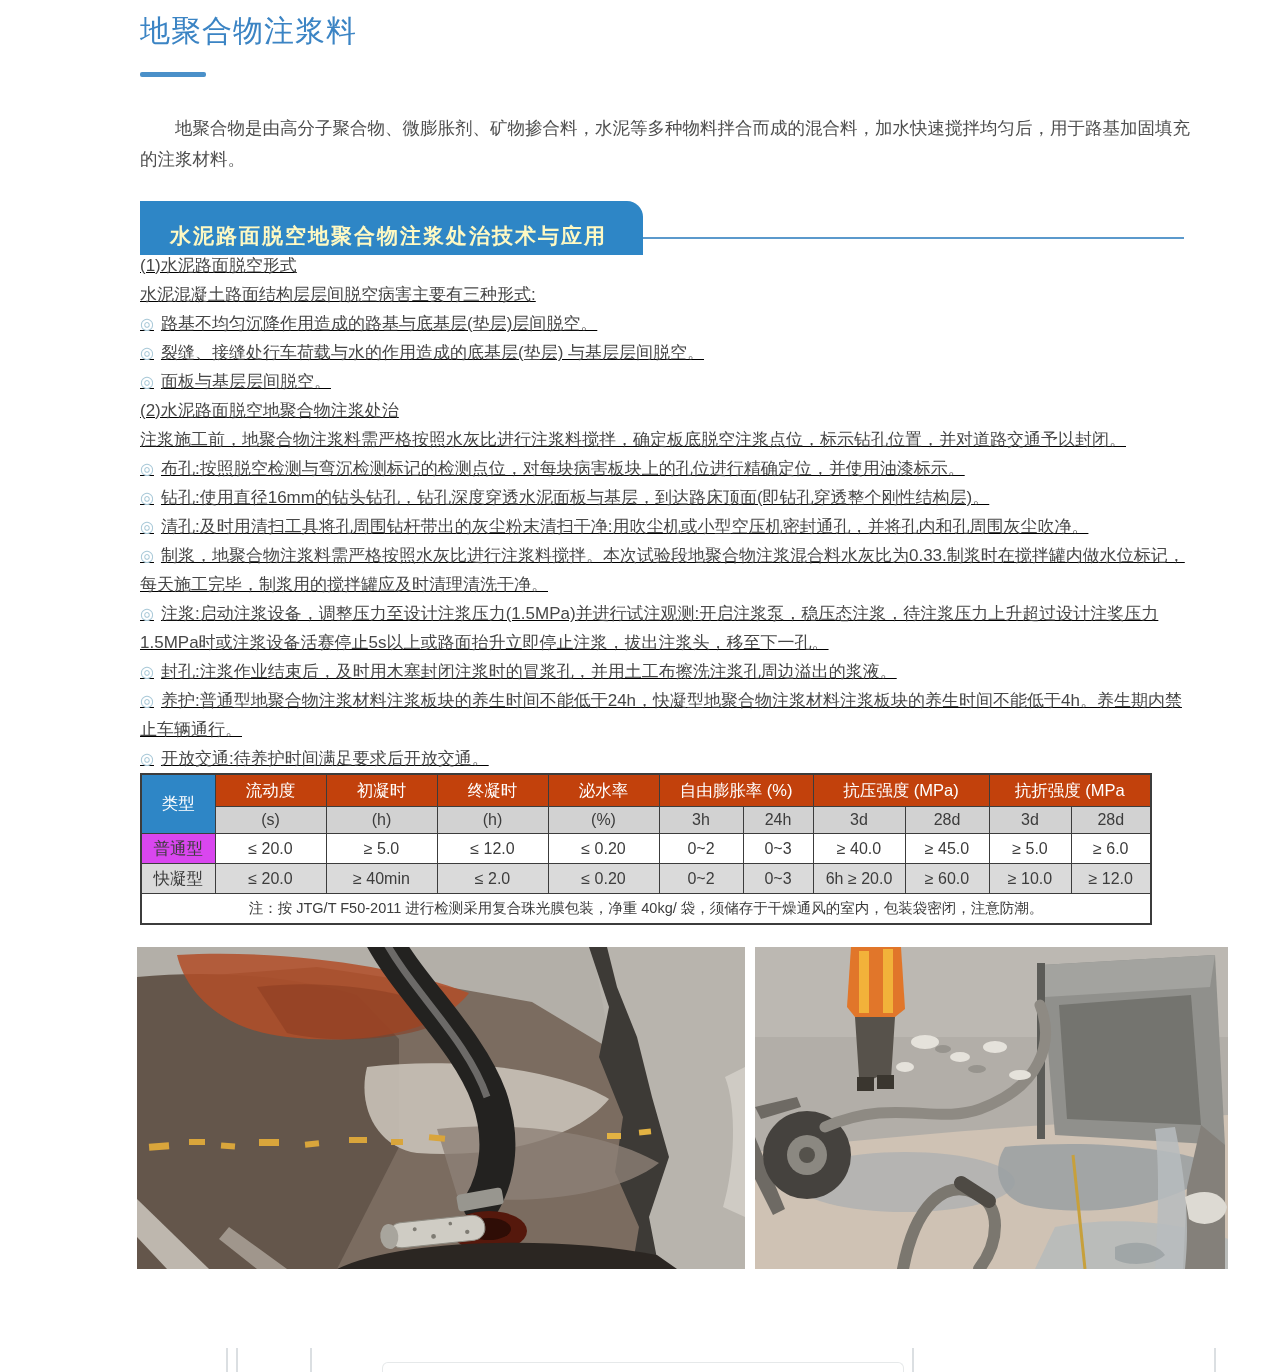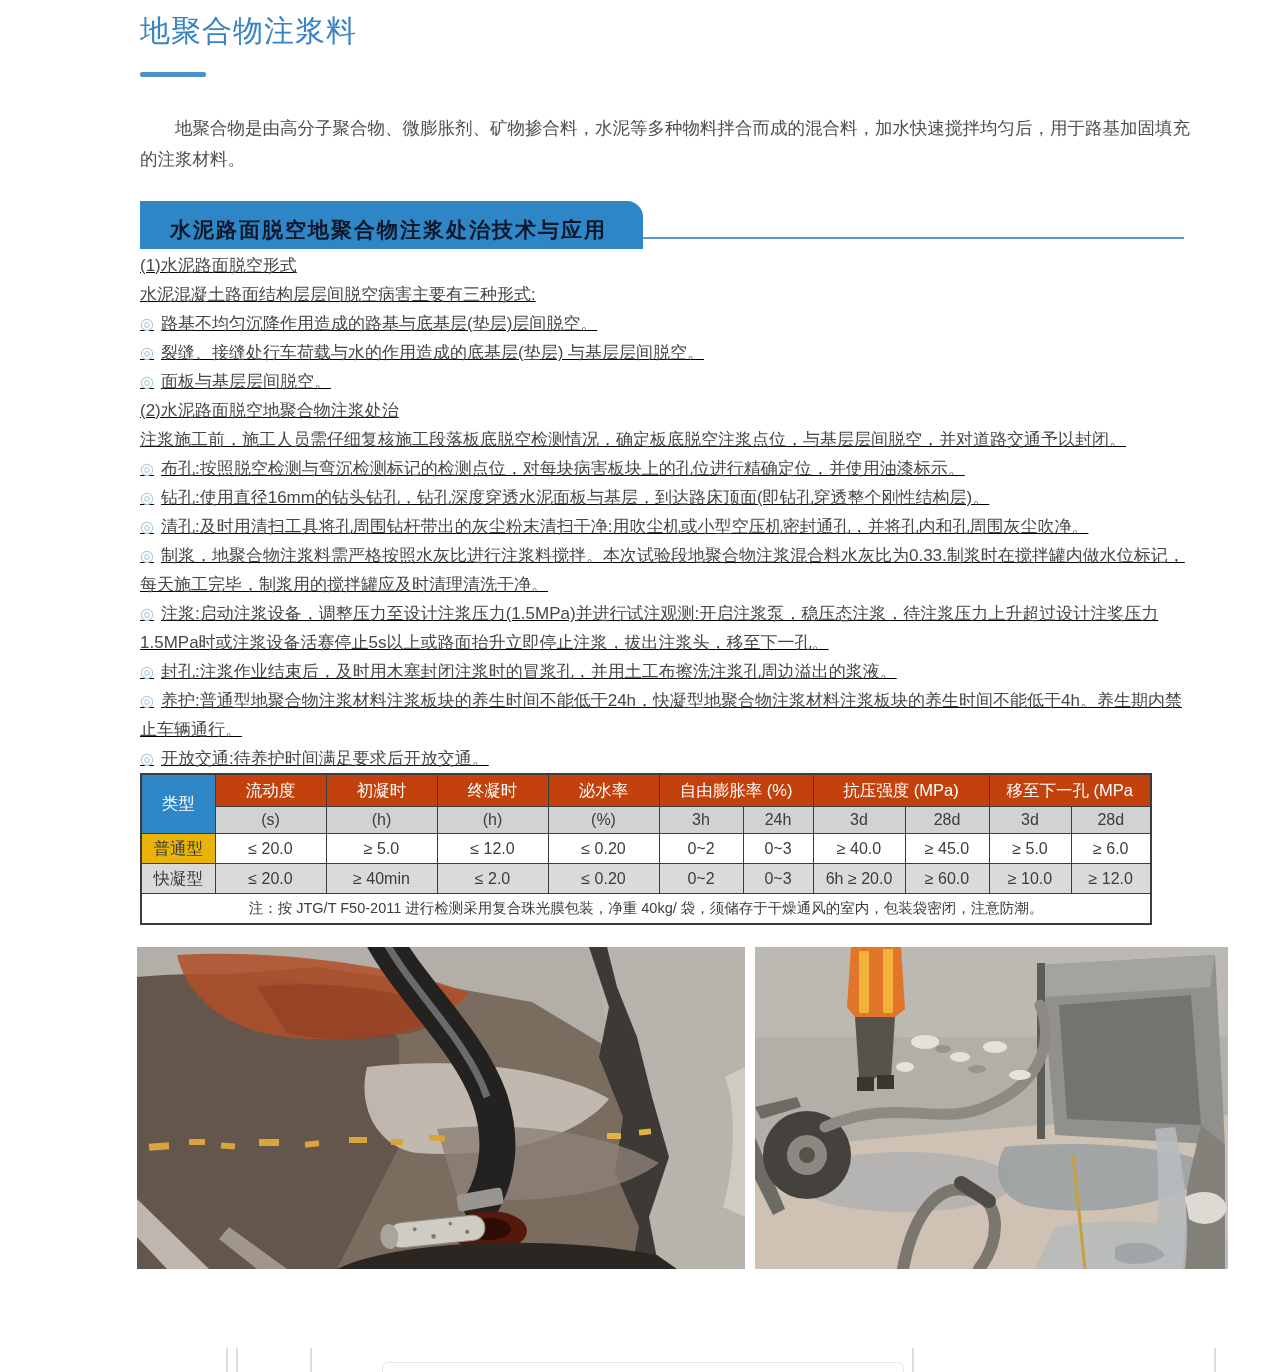--- a/index.html
+++ b/index.html
@@ -17,43 +17,43 @@
   .title-dash{width:66px;height:5px;background:#4a90c9;border-radius:2px;margin-top:24px;}
 
   .intro{
     margin:36px 8px 0 0;font-size:17.5px;line-height:31px;color:#4e4e4e;
     text-indent:2em;width:1052px;
   }
 
   .banner{position:relative;margin-top:26px;height:38px;width:1050px;}
   .banner-line{position:absolute;left:0;right:6px;bottom:0;height:2px;background:#5b99cc;}
   .banner-tab{
-    position:relative;display:inline-block;background:#2e86c6;color:#0f172a;
-    font-size:21px;font-weight:bold;line-height:38px;padding:10px 36px 0 30px;
+    position:relative;display:inline-block;background:#2e86c6;color:#fef9c3;
+    font-size:21px;font-weight:bold;line-height:38px;padding:16px 36px 0 30px;
     border-top-right-radius:16px;letter-spacing:2px;z-index:1;
   }
 
   .section-body{margin-top:12px;width:1056px;text-decoration:underline;}
   .body-line{margin:0;font-size:17px;line-height:29px;color:#474747;}
   .bullet{color:#a9c9d8;margin-right:7px;font-size:16px;}
 
   .spec-table{
     margin-top:0;border-collapse:collapse;table-layout:fixed;width:1010px;
     font-size:16px;color:#3c3c3c;border:2px solid #3c3c3c;
   }
   .spec-table th,.spec-table td{
     border:1px solid #3c3c3c;text-align:center;padding:0 2px;height:29px;font-weight:normal;
     overflow:hidden;white-space:nowrap;
   }
   .spec-table thead tr:first-child th{height:31px;}
   .spec-table thead tr:last-child th{height:26px;}
   .h-blue{background:#c2410c;color:#ffffff;font-weight:bold;font-size:16.5px;}
   .h-gray{background:#d2d2d2;color:#3c3c3c;}
   .corner{background:#2e86c6;color:#ffffff;font-weight:bold;font-size:16.5px;}
-  .type-cell{font-weight:bold;font-size:16.5px;background:#eab308;}
+  .type-cell{font-weight:bold;font-size:16.5px;background:#d946ef;}
   .row-alt td{background:#dadada;}
   .row-alt th{background:#dadada;}
   .note-cell{font-size:14.5px;height:33px;background:#ffffff;}
 
   .photos{display:flex;gap:10px;margin-top:22px;width:1091px;margin-left:-3px;}
   .photos figure{margin:0;line-height:0;}
 
   .cutoff-hints{position:absolute;left:0;top:1348px;width:1280px;height:24px;}
   .cutoff-line{position:absolute;top:0;width:2px;height:24px;background:#dbdfe2;}
   .cutoff-box{position:absolute;top:14px;left:382px;width:520px;height:10px;
@@ -74,21 +74,21 @@
     <div class="banner-tab">水泥路面脱空地聚合物注浆处治技术与应用</div>
   </div>
 
   <div class="section-body">
       <p class="body-line">(1)水泥路面脱空形式</p>
       <p class="body-line">水泥混凝土路面结构层层间脱空病害主要有三种形式:</p>
       <p class="body-line"><span class="bullet">◎</span>路基不均匀沉降作用造成的路基与底基层(垫层)层间脱空。</p>
       <p class="body-line"><span class="bullet">◎</span>裂缝、接缝处行车荷载与水的作用造成的底基层(垫层) 与基层层间脱空。</p>
       <p class="body-line"><span class="bullet">◎</span>面板与基层层间脱空。</p>
       <p class="body-line">(2)水泥路面脱空地聚合物注浆处治</p>
-      <p class="body-line">注浆施工前，施工人员需仔细复核施工段落板底脱空检测情况，确定板底脱空注浆点位，与基层层间脱空，并对道路交通予以封闭。</p>
+      <p class="body-line">注浆施工前，地聚合物注浆料需严格按照水灰比进行注浆料搅拌，确定板底脱空注浆点位，标示钻孔位置，并对道路交通予以封闭。</p>
       <p class="body-line"><span class="bullet">◎</span>布孔:按照脱空检测与弯沉检测标记的检测点位，对每块病害板块上的孔位进行精确定位，并使用油漆标示。</p>
       <p class="body-line"><span class="bullet">◎</span>钻孔:使用直径16mm的钻头钻孔，钻孔深度穿透水泥面板与基层，到达路床顶面(即钻孔穿透整个刚性结构层)。</p>
       <p class="body-line"><span class="bullet">◎</span>清孔:及时用清扫工具将孔周围钻杆带出的灰尘粉末清扫干净:用吹尘机或小型空压机密封通孔，并将孔内和孔周围灰尘吹净。</p>
       <p class="body-line"><span class="bullet">◎</span>制浆，地聚合物注浆料需严格按照水灰比进行注浆料搅拌。本次试验段地聚合物注浆混合料水灰比为0.33.制浆时在搅拌罐内做水位标记，每天施工完毕，制浆用的搅拌罐应及时清理清洗干净。</p>
       <p class="body-line"><span class="bullet">◎</span>注浆:启动注浆设备，调整压力至设计注浆压力(1.5MPa)并进行试注观测:开启注浆泵，稳压态注浆，待注浆压力上升超过设计注奖压力1.5MPa时或注浆设备活赛停止5s以上或路面抬升立即停止注浆，拔出注浆头，移至下一孔。</p>
       <p class="body-line"><span class="bullet">◎</span>封孔:注浆作业结束后，及时用木塞封闭注浆时的冒浆孔，并用土工布擦洗注浆孔周边溢出的浆液。</p>
       <p class="body-line"><span class="bullet">◎</span>养护:普通型地聚合物注浆材料注浆板块的养生时间不能低于24h，快凝型地聚合物注浆材料注浆板块的养生时间不能低于4h。养生期内禁止车辆通行。</p>
       <p class="body-line"><span class="bullet">◎</span>开放交通:待养护时间满足要求后开放交通。</p>
     </div>
 
@@ -109,21 +109,21 @@
       </colgroup>
       <thead>
         <tr>
           <th class="corner" rowspan="2">类型</th>
           <th class="h-blue">流动度</th>
           <th class="h-blue">初凝时</th>
           <th class="h-blue">终凝时</th>
           <th class="h-blue">泌水率</th>
           <th class="h-blue" colspan="2">自由膨胀率 (%)</th>
           <th class="h-blue" colspan="2">抗压强度 (MPa)</th>
-          <th class="h-blue" colspan="2">移至下一孔 (MPa</th>
+          <th class="h-blue" colspan="2">抗折强度 (MPa</th>
         </tr>
         <tr>
           <th class="h-gray">(s)</th>
           <th class="h-gray">(h)</th>
           <th class="h-gray">(h)</th>
           <th class="h-gray">(%)</th>
           <th class="h-gray">3h</th>
           <th class="h-gray">24h</th>
           <th class="h-gray">3d</th>
           <th class="h-gray">28d</th>

